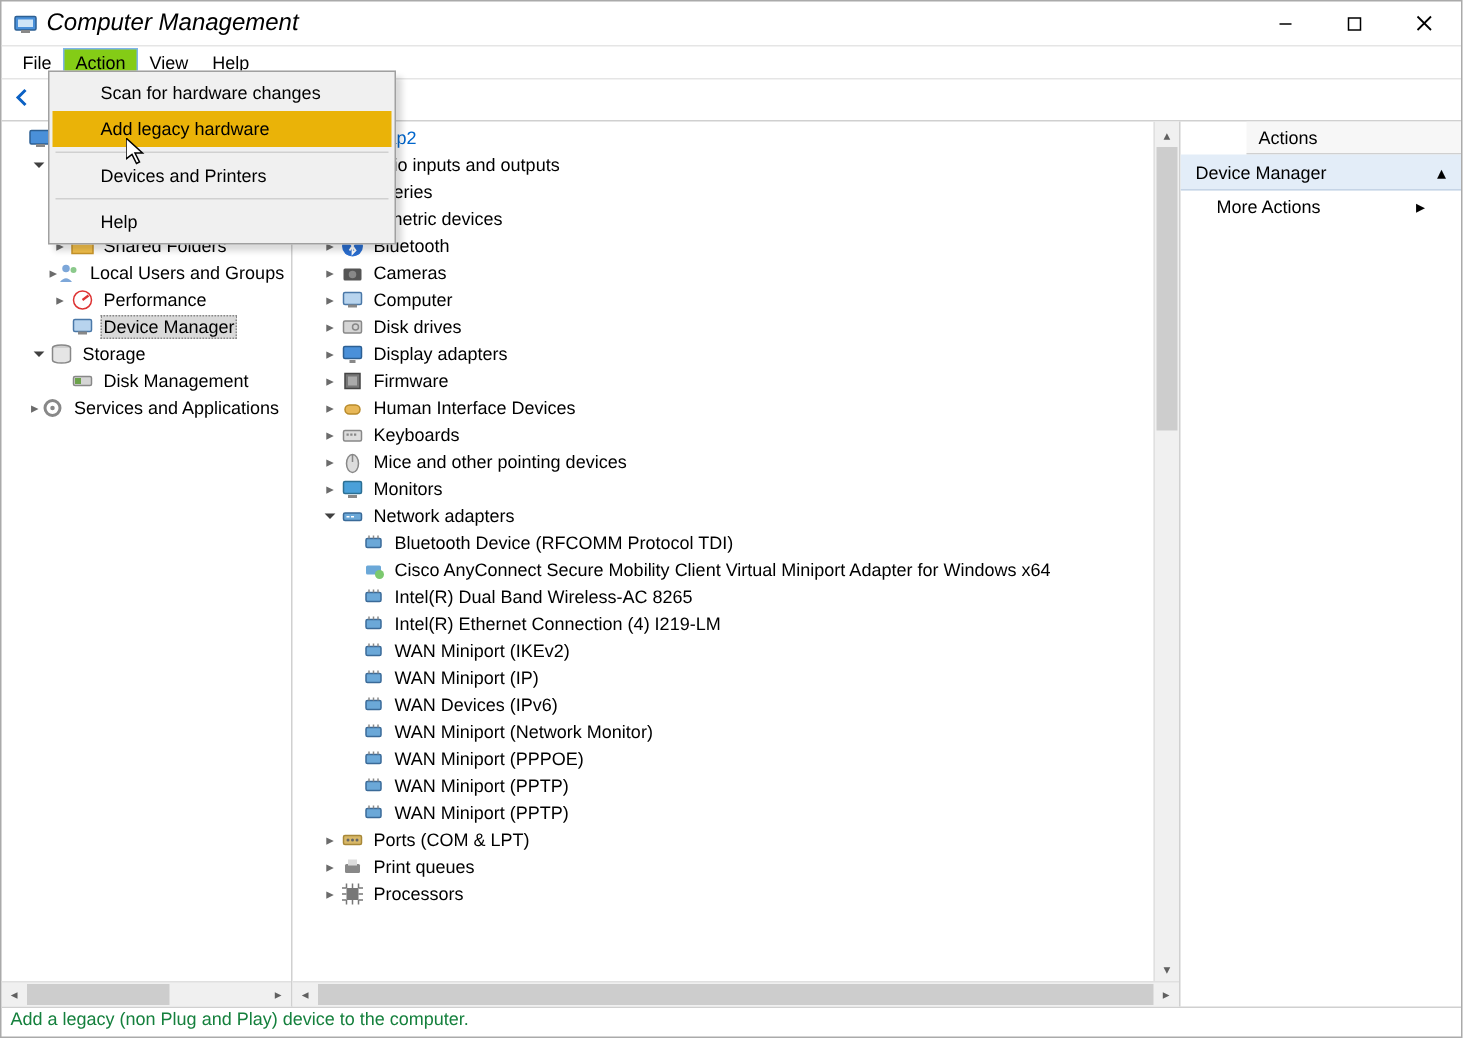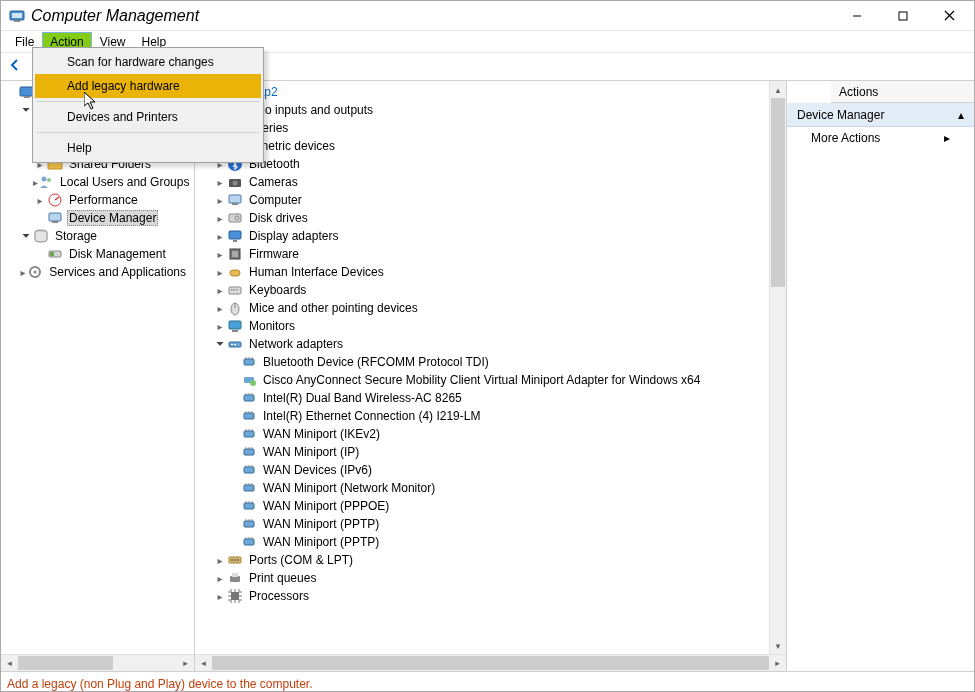--- a/index.html
+++ b/index.html
@@ -40,21 +40,21 @@
 .scrollbar-v .sb-thumb { position: absolute; left: 1px; right: 1px; background: #cdcdcd; }
 .scrollbar-h { height: 17px; background: #f0f0f0; border-top: 1px solid #e0e0e0; display: flex; }
 .scrollbar-h .sb-btn { width: 17px; display: flex; align-items: center; justify-content: center; color: #606060; font-size: 9px; }
 .scrollbar-h .sb-track { flex: 1; position: relative; }
 .scrollbar-h .sb-thumb { position: absolute; top: 1px; bottom: 1px; background: #cdcdcd; }
 .midwrap { flex: 1; display: flex; min-height: 0; flex-direction: column; }
 .midbody { flex: 1; display: flex; min-height: 0; }
 .actions-header { background: #f7f7f7; border-bottom: 1px solid #d0d0d0; height: 22px; display: flex; align-items: center; padding: 0 8px; font-weight: 400; margin-left: 44px; }
 .actions-sub { background: #e3edf8; border-bottom: 1px solid #c5d4e6; height: 24px; display: flex; align-items: center; padding: 0 10px; justify-content: space-between; }
 .actions-item { height: 22px; display: flex; align-items: center; padding: 0 24px; justify-content: space-between; }
-.statusbar { height: 20px; border-top: 1px solid #d0d0d0; display: flex; align-items: flex-end; padding: 0 6px; font-size: 12px; color: #c2410c; }
+.statusbar { height: 20px; border-top: 1px solid #d0d0d0; display: flex; align-items: flex-start; padding: 0 6px; font-size: 12px; color: #15803d; }
 .cursor { position: absolute; top: 92px; left: 84px; z-index: 200; pointer-events: none; }
 svg.ico { width: 16px; height: 16px; }
 </style>
 </head>
 <body>
 
 <div class="titlebar">
   <span class="app-icon">
     <svg class="ico" viewBox="0 0 16 16">
         <rect x="1" y="3" width="14" height="9" rx="1" fill="#4a90d9" stroke="#2c5f93"></rect>

